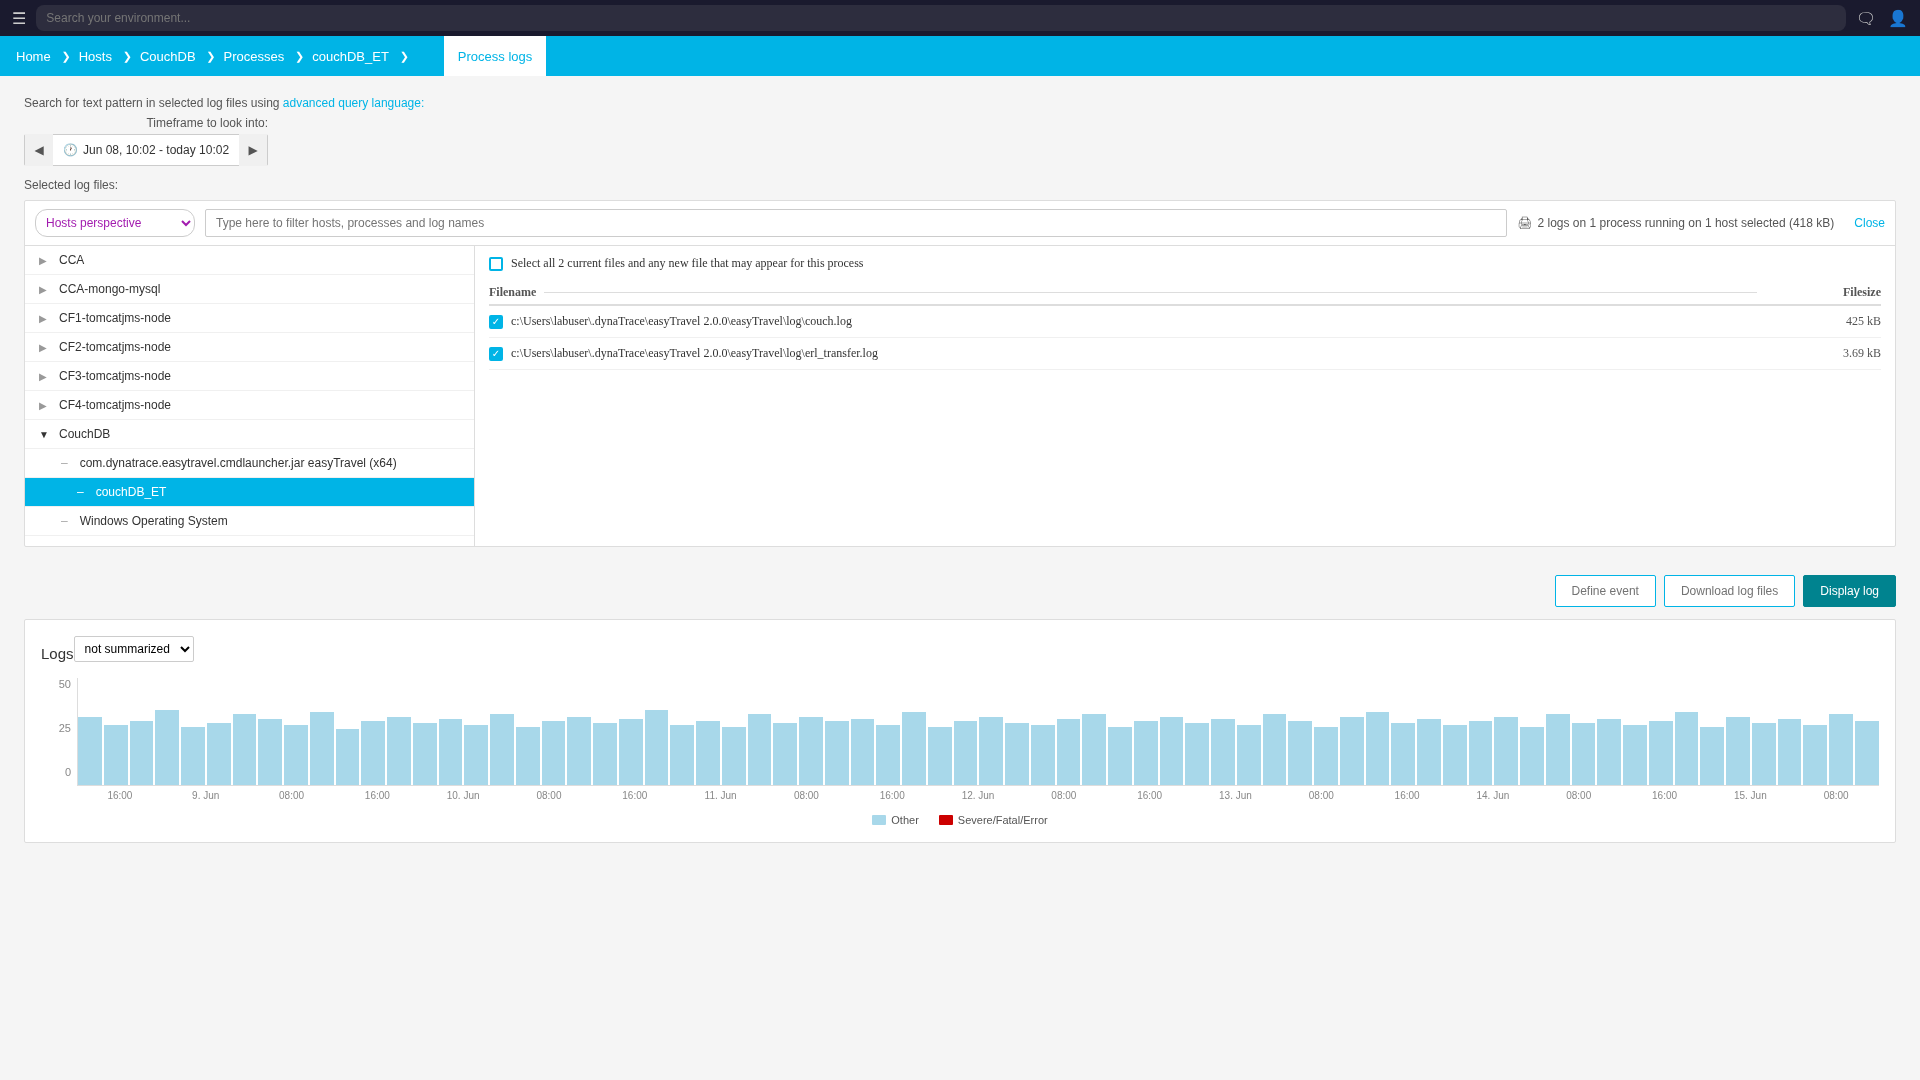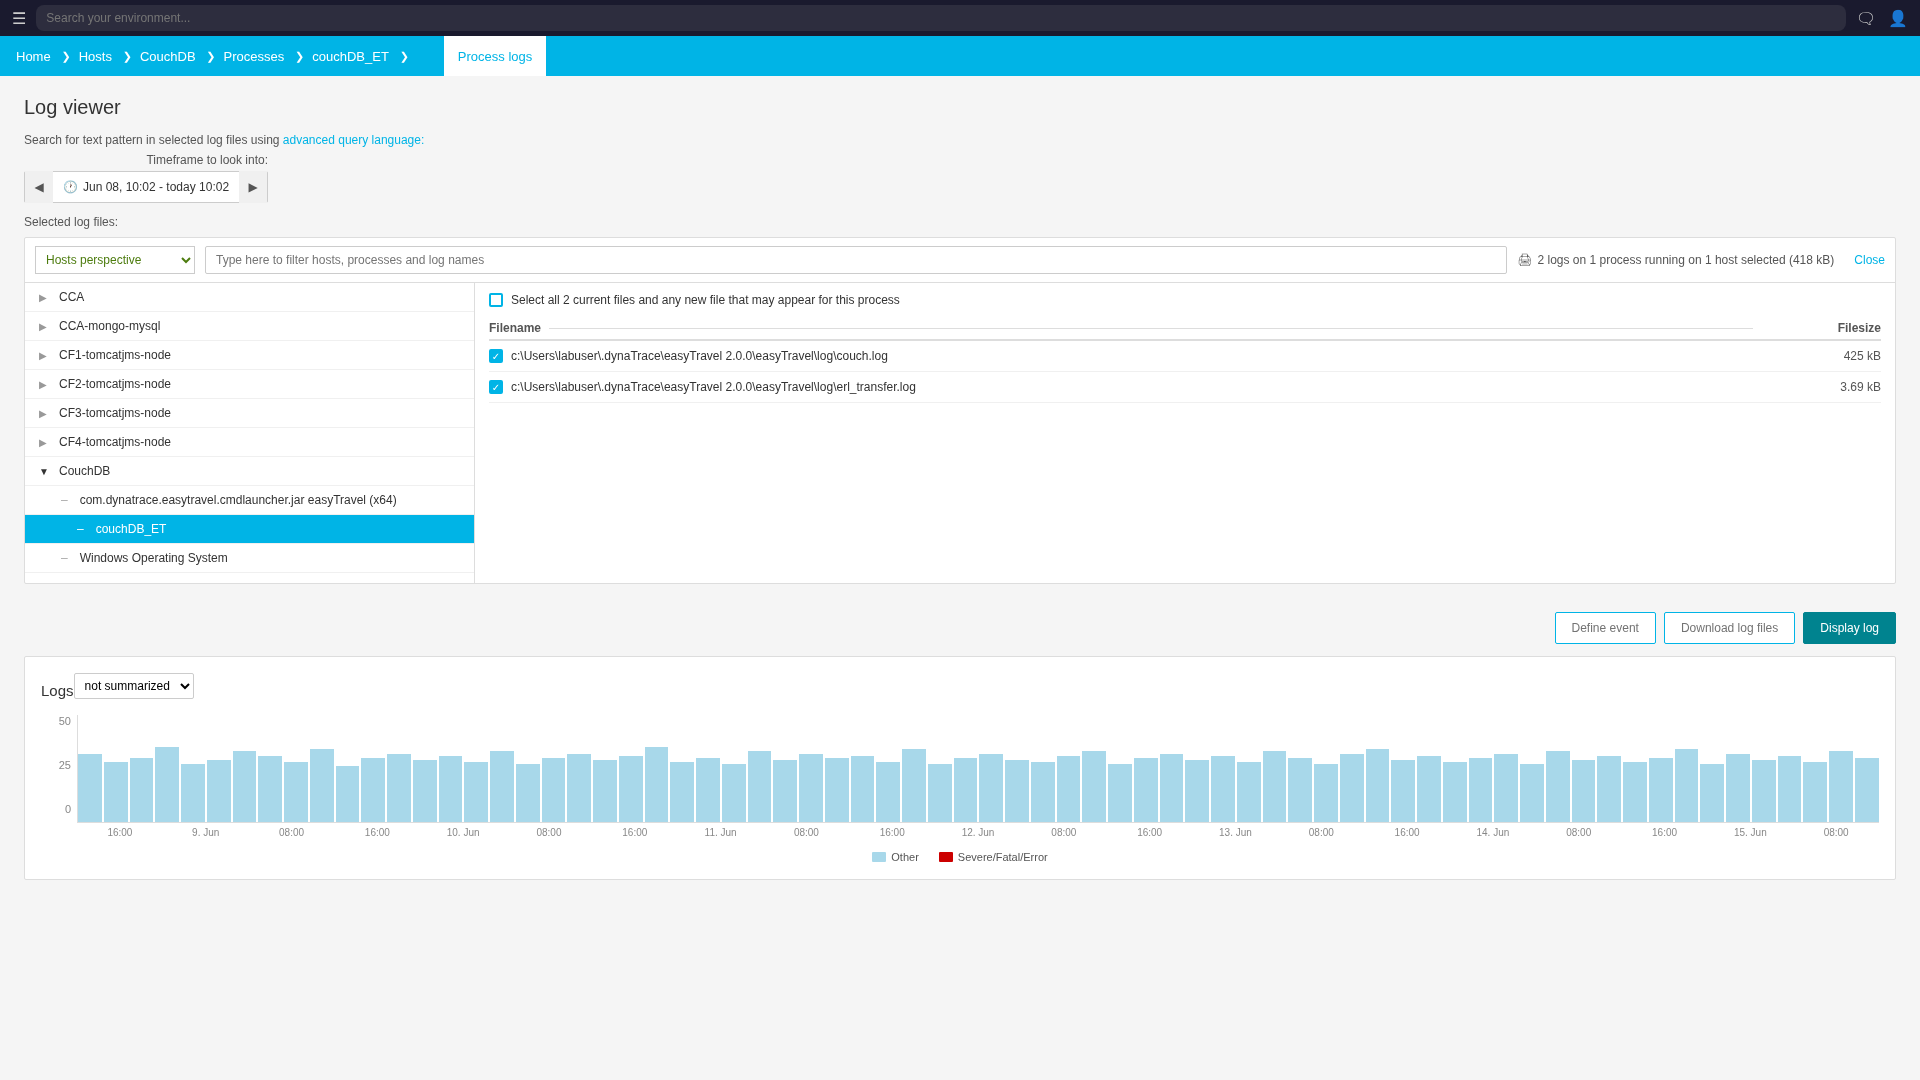--- a/index.html
+++ b/index.html
@@ -156,24 +156,24 @@
     .log-selector-header {
       display: flex;
       align-items: center;
       padding: 8px 10px;
       border-bottom: 1px solid #ddd;
       gap: 10px;
     }
     .perspective-select {
       height: 28px;
       border: 1px solid #ccc;
-      border-radius: 0;
+      border-radius: 12px;
       padding: 0 6px;
       font-size: 12px;
-      color: #4d7c0f;
+      color: #a21caf;
       background: #fff;
       cursor: pointer;
       min-width: 160px;
     }
     .filter-input {
       flex: 1;
       height: 28px;
       border: 1px solid #ccc;
       border-radius: 2px;
       padding: 0 10px;
@@ -219,20 +219,21 @@
     }
     .tree-item.active { background: #00b4e6; color: #fff; }
     .tree-item .arrow { font-size: 10px; color: #999; width: 12px; }
     .tree-item.sub { padding-left: 36px; }
     .tree-item.sub2 { padding-left: 52px; }
     .tree-item .dash { color: #aaa; margin-right: 4px; }
 
     .file-panel {
       flex: 1;
       padding: 10px 14px;
+      font-family: Liberation Serif, serif;
     }
     .select-all-row {
       display: flex;
       align-items: center;
       gap: 8px;
       margin-bottom: 10px;
       font-size: 12px;
       color: #333;
     }
     .file-table {
@@ -422,21 +423,20 @@
   <div class="breadcrumb-item">Home</div>
   <div class="breadcrumb-item">Hosts</div>
   <div class="breadcrumb-item">CouchDB</div>
   <div class="breadcrumb-item">Processes</div>
   <div class="breadcrumb-item">couchDB_ET</div>
   <div class="breadcrumb-item active">Process logs</div>
 </div>
 
 <div class="main-content">
 
-  <h1 class="page-title">Log viewer</h1>
 
   <div class="search-section">
     <div class="search-label">
       <span>Search for text pattern in selected log files using</span>
       <a href="#">advanced query language:</a>
     </div>
     <div class="search-row">
       <div style="display:flex;flex-direction:column;align-items:flex-end;gap:4px;">
         <span class="timeframe-label">Timeframe to look into:</span>
         <div class="timeframe-control">

